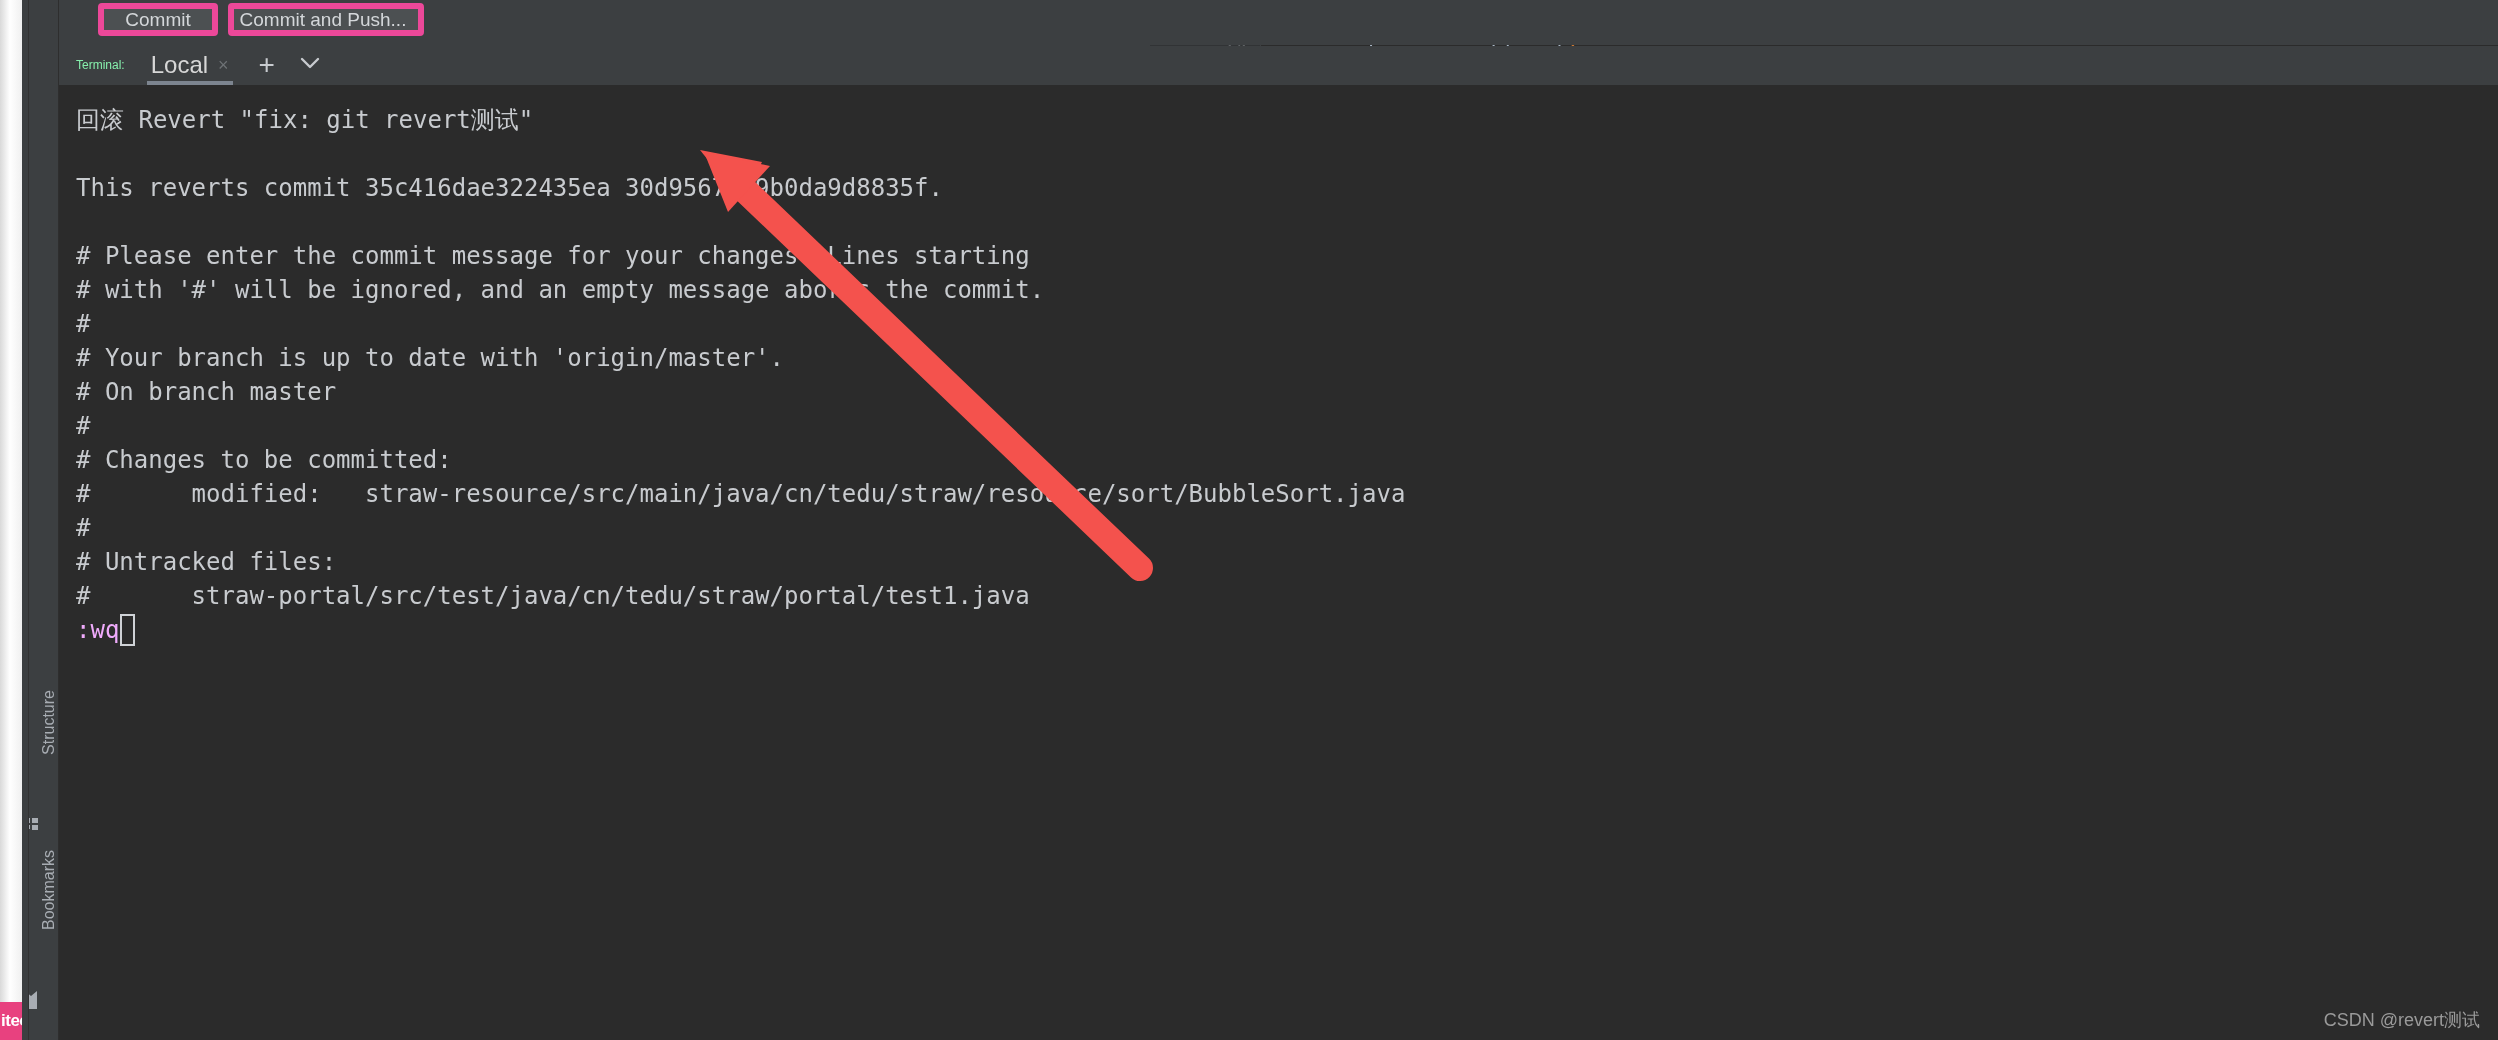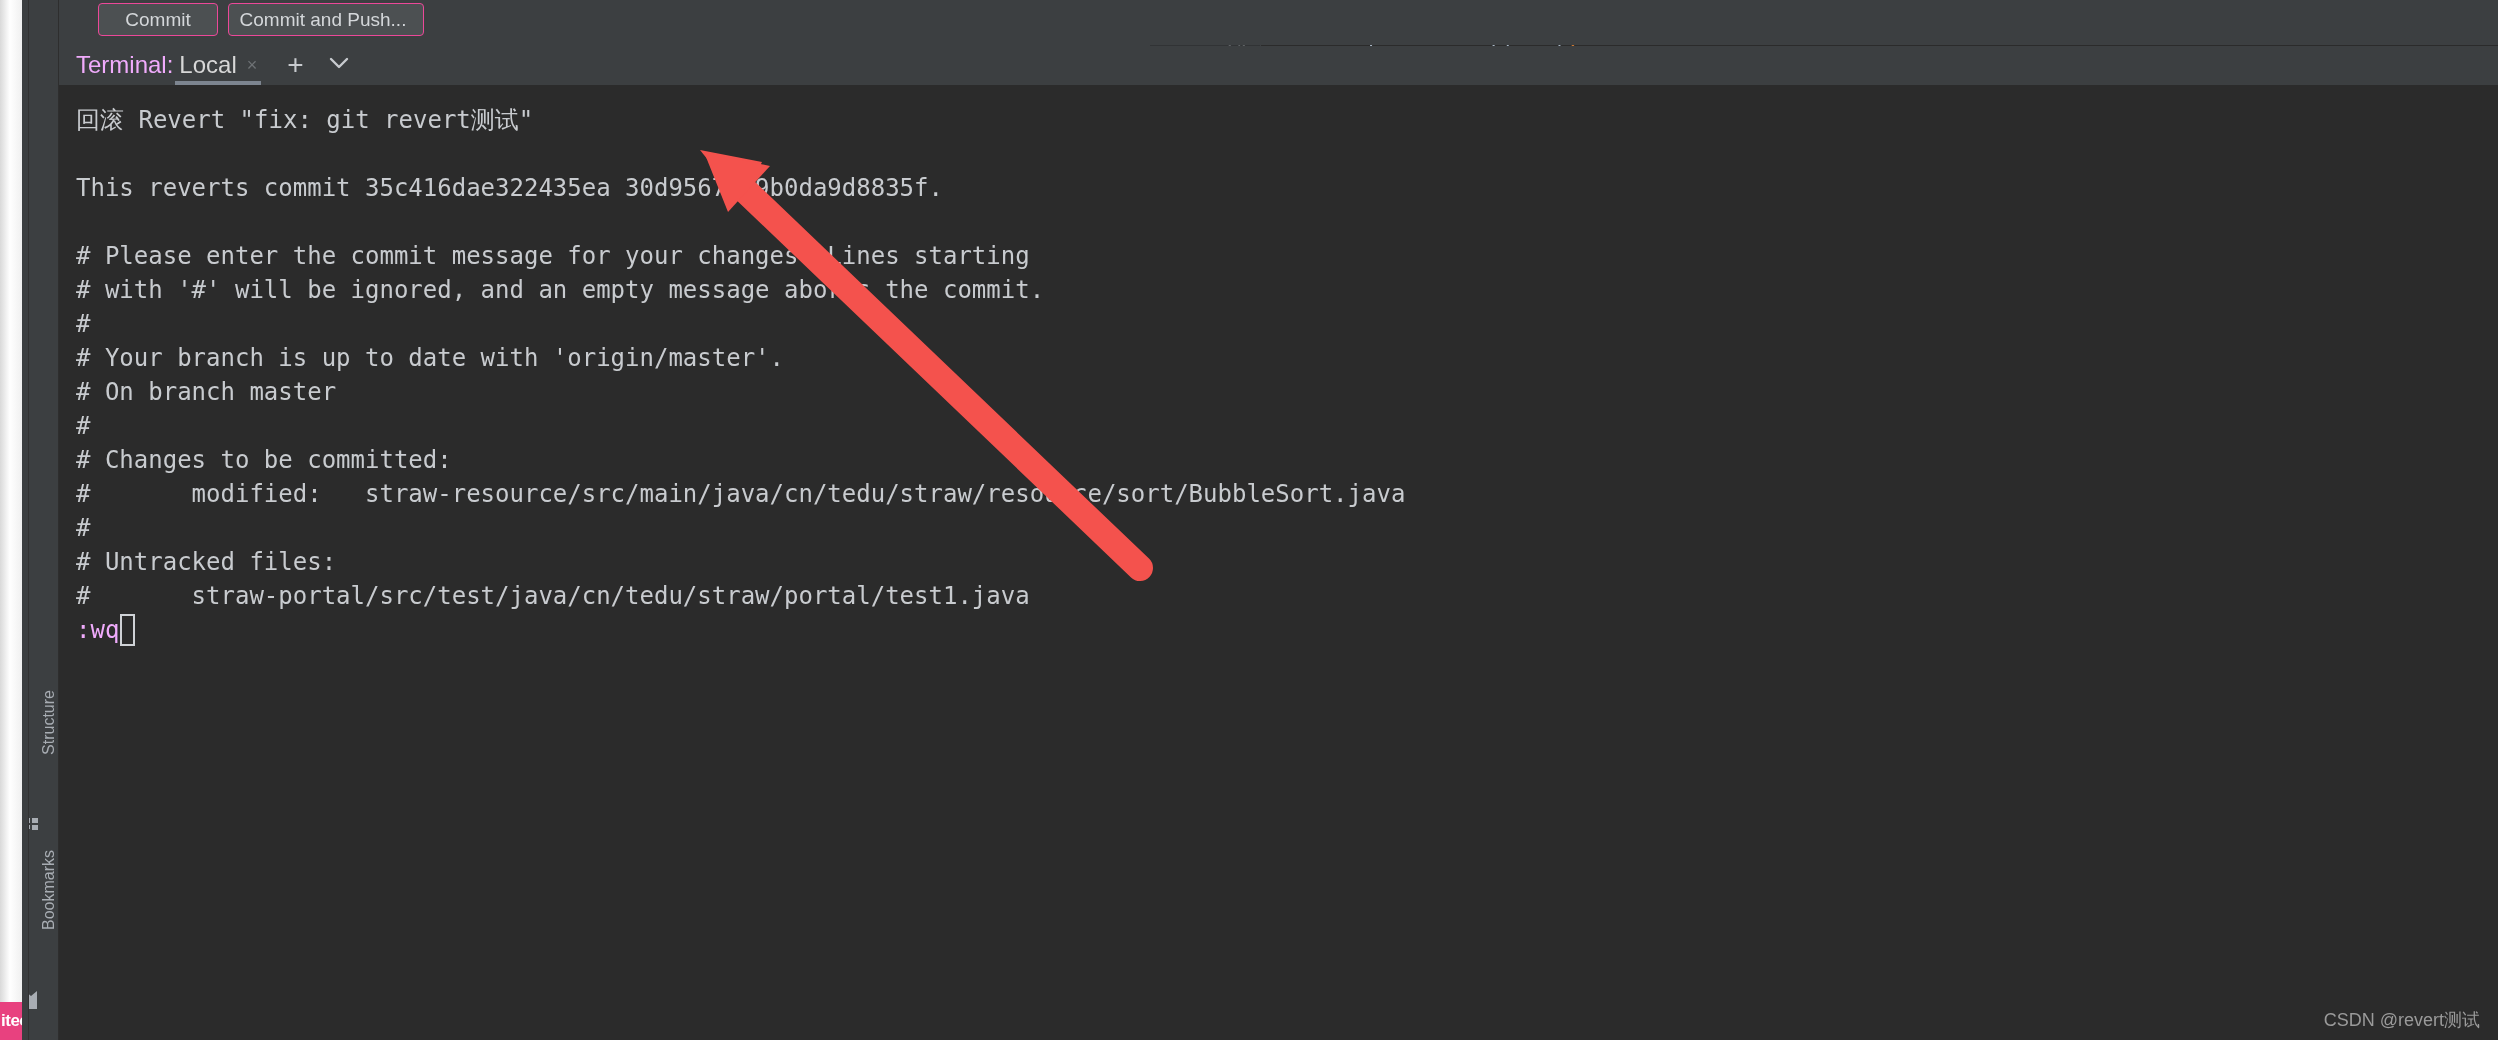--- a/index.html
+++ b/index.html
@@ -116,21 +116,21 @@
     right: 0px;
     height: 45px;
     background: #3c3f41;
     z-index: 10;
   }
   .btn {
     position: absolute;
     top: 3px;
     height: 33px;
     background: #4c5052;
-    border: 1px solid #ec4899;
+    border: 6px solid #ec4899;
     border-radius: 4px;
     color: #d4d7da;
     font-size: 19px;
     font-family: "Liberation Sans", sans-serif;
     display: flex;
     align-items: center;
     justify-content: center;
     box-sizing: border-box;
     cursor: default;
     padding: 0 14px;
@@ -195,23 +195,24 @@
     position: absolute;
     left: 0; top: 0; right: 0;
     height: 40px;
     background: #3c3f41;
     display: flex;
     align-items: center;
     padding-left: 18px;
     box-sizing: border-box;
   }
   #terminal-label {
-    color: #f0abfc;
-    font-size: 24px;
-    font-family: "Liberation Sans", sans-serif;
+    color: #86efac;
+    font-size: 12px;
+    font-family: "Liberation Sans", sans-serif;
+    margin-right: 20px;
     white-space: nowrap;
   }
   #tab-local {
     position: relative;
     display: flex;
     align-items: center;
     height: 40px;
     padding: 0 6px 0 6px;
     cursor: default;
   }

